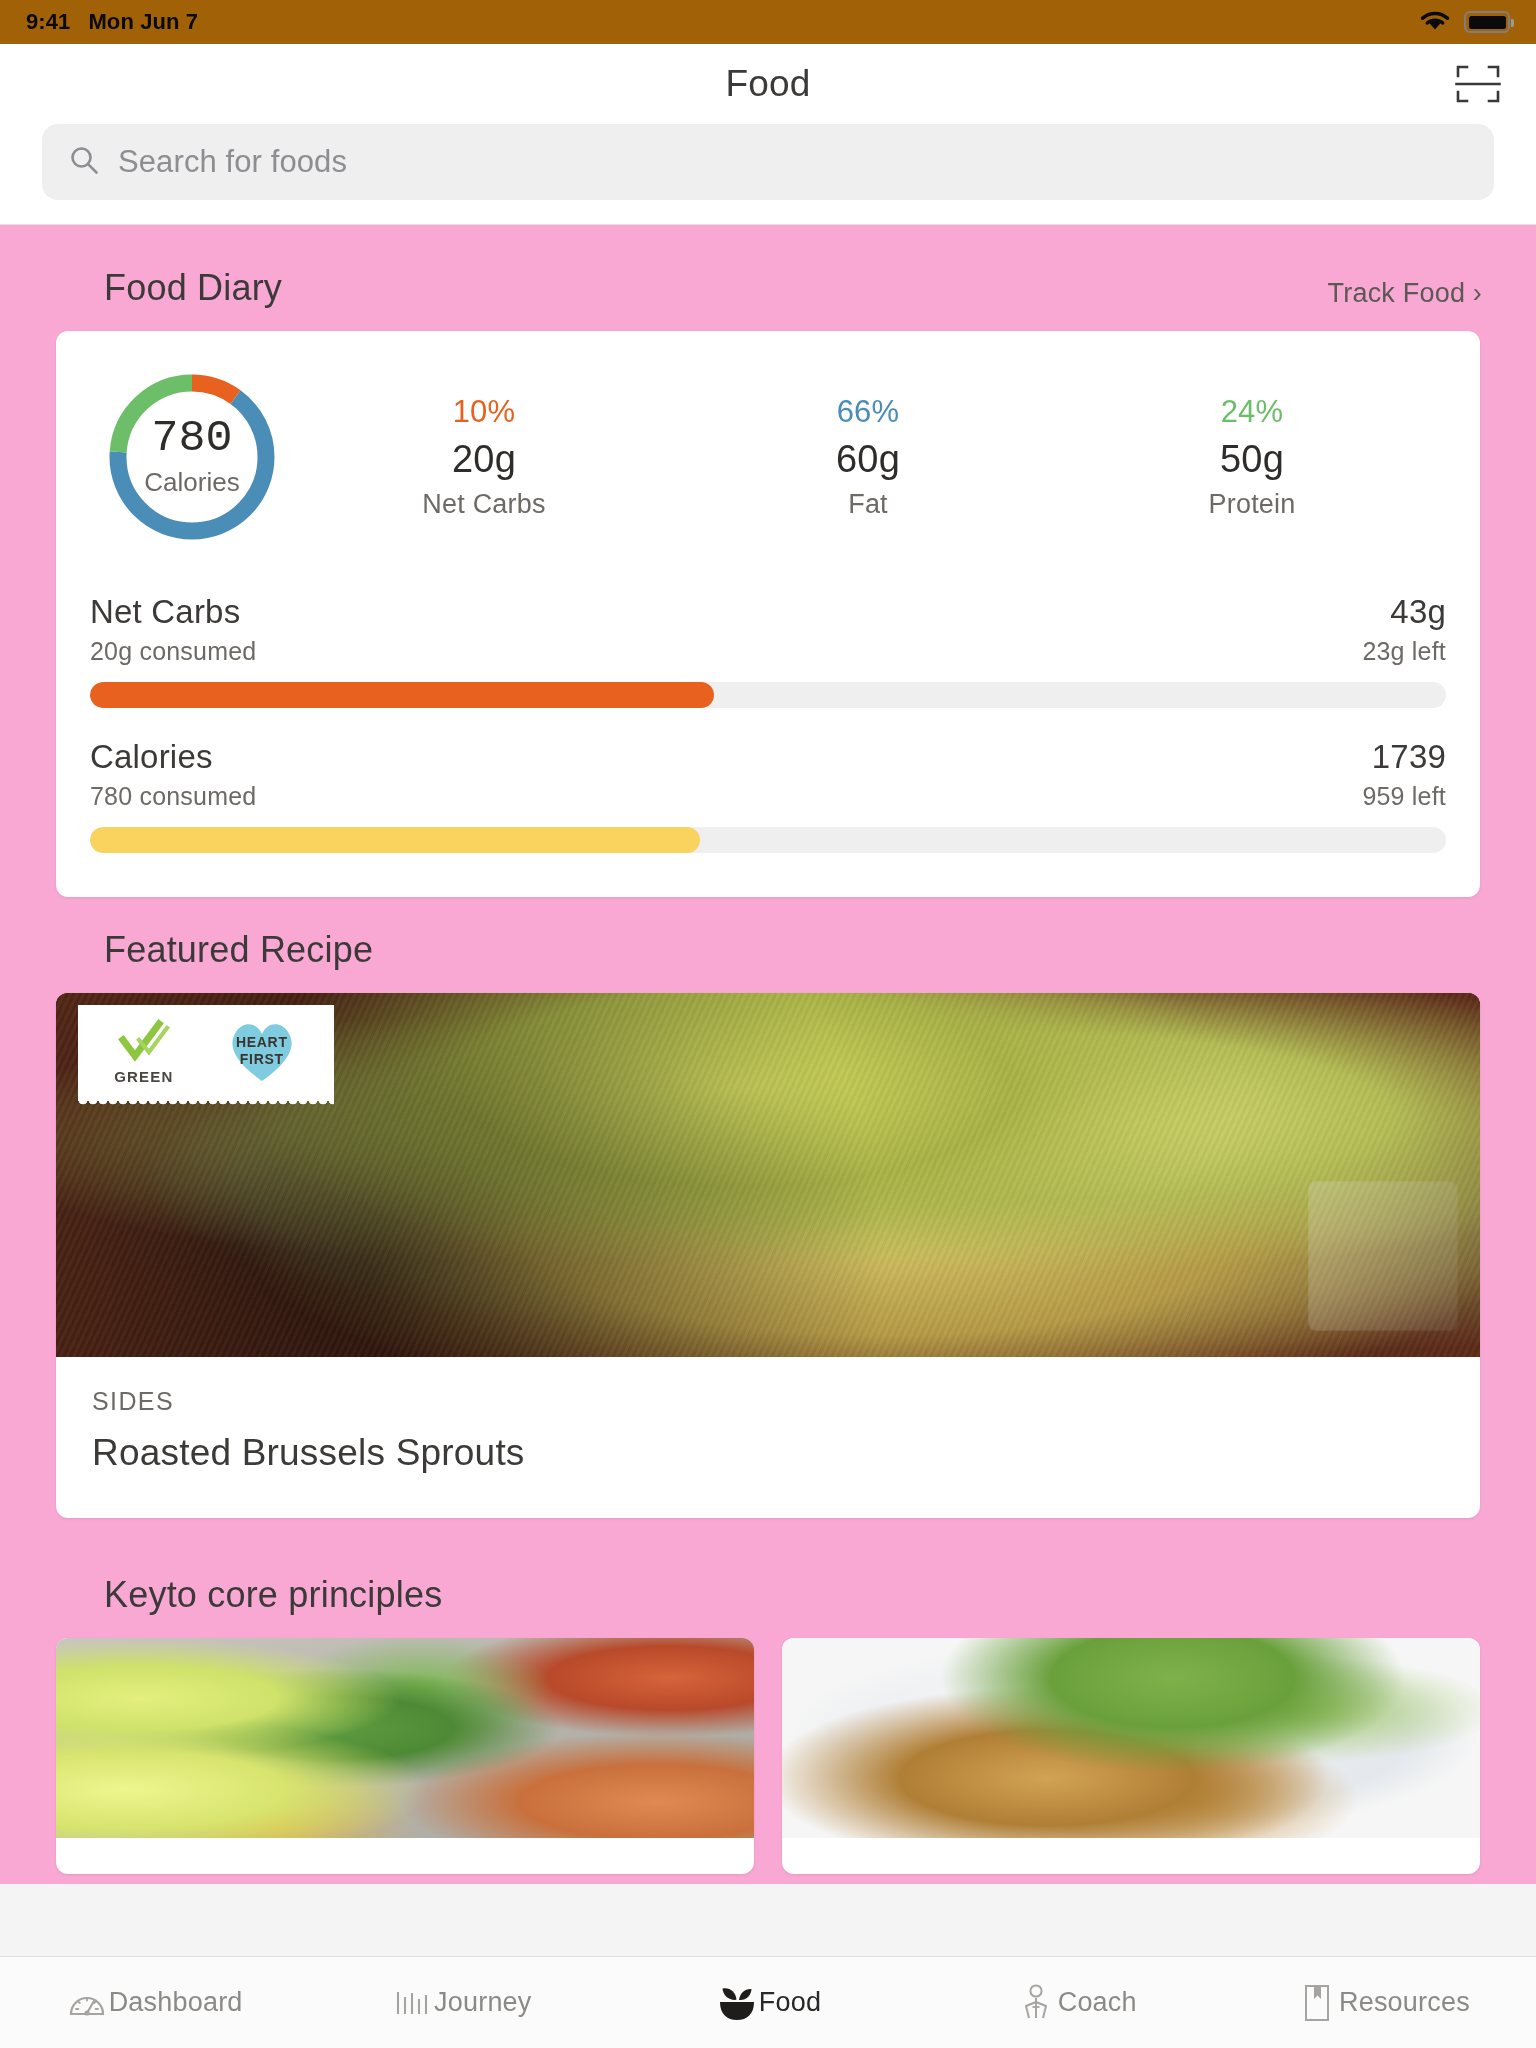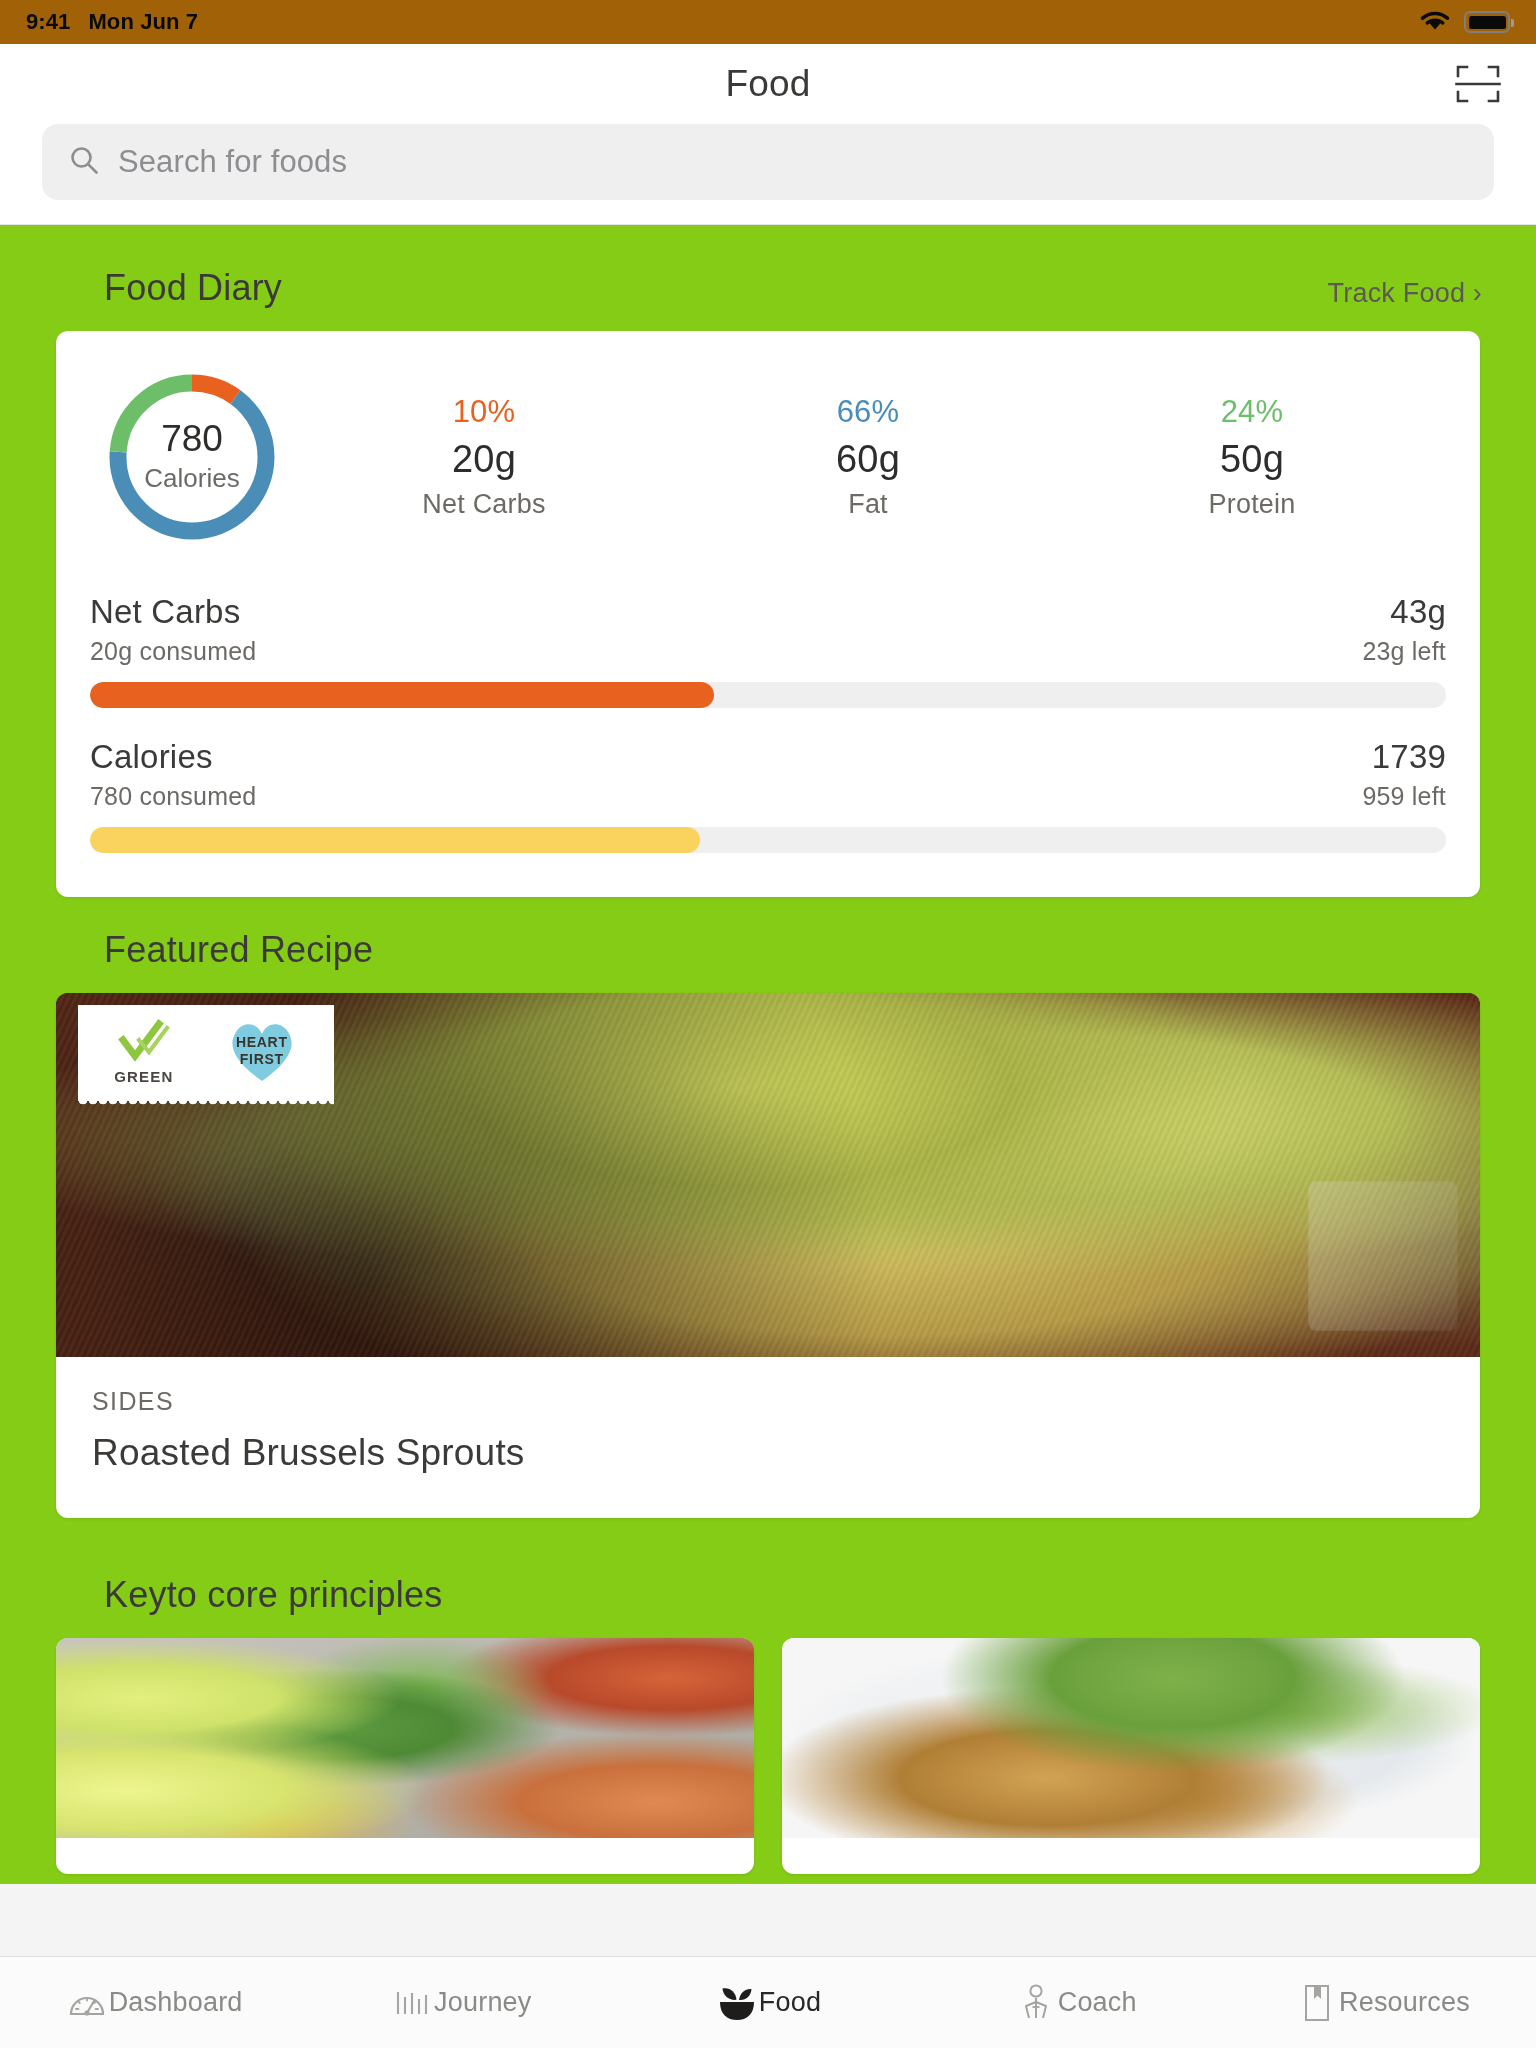--- a/index.html
+++ b/index.html
@@ -41,21 +41,21 @@
   
   .searchwrap { background: #fff; padding: 0 42px 24px 42px; }
   .searchbox {
     height: 76px; background: #efefef; border-radius: 16px;
     display: flex; align-items: center; gap: 18px; padding: 0 26px;
   }
   .search-ph { font-size: 31px; color: #8d8d92; letter-spacing: .1px; }
   .hdr-divider { height: 1px; background: #e2e2e2; }
 
   
-  .body { background: #84cc16; padding-bottom: 10px; }
+  .body { background: #f9a8d4; padding-bottom: 10px; }
 
   .section-head {
     display: flex; align-items: flex-end; justify-content: space-between;
     padding: 42px 54px 22px 104px;
   }
   .section-title { font-size: 36px; color: #3c3a38; font-weight: 400; letter-spacing: .2px; }
   .section-link { font-size: 27px; color: #5c5954; letter-spacing: .2px; }
 
   .card {
     margin: 0 56px; background: #fff; border-radius: 12px;
@@ -70,21 +70,21 @@
   .macro-pct { font-size: 31px; margin-bottom: 8px; letter-spacing:.2px; }
   .macro-val { font-size: 38px; color: #2f2d2b; font-weight: 500; letter-spacing:.2px; }
   .macro-lab { font-size: 27px; color: #6d6a66; margin-top: 8px; letter-spacing:.2px; }
 
   .donut { position: relative; width: 172px; height: 172px; }
   .donut svg { display:block; }
   .donut-center {
     position: absolute; inset: 0; display: flex; flex-direction: column;
     align-items: center; justify-content: center;
   }
-  .donut-num { font-size: 37px; color: #2f2d2b; font-weight: 400; line-height: 1; }
+  .donut-num { font-size: 45px; color: #2f2d2b; font-weight: 400; line-height: 1; font-family: Liberation Mono, monospace; }
   .donut-lab { font-size: 26px; color: #6d6a66; margin-top: 6px; }
 
   
   .goals { padding: 10px 34px 44px 34px; }
   .goal { margin-top: 30px; }
   .goal-r1 { display:flex; justify-content: space-between; align-items: baseline; }
   .goal-name { font-size: 33px; color: #3c3a38; letter-spacing:.2px; }
   .goal-target { font-size: 33px; color: #3c3a38; letter-spacing:.2px; }
   .goal-r2 { display:flex; justify-content: space-between; align-items: baseline; margin-top: 6px; }
   .goal-sub { font-size: 25px; color: #6d6a66; letter-spacing:.2px; }

